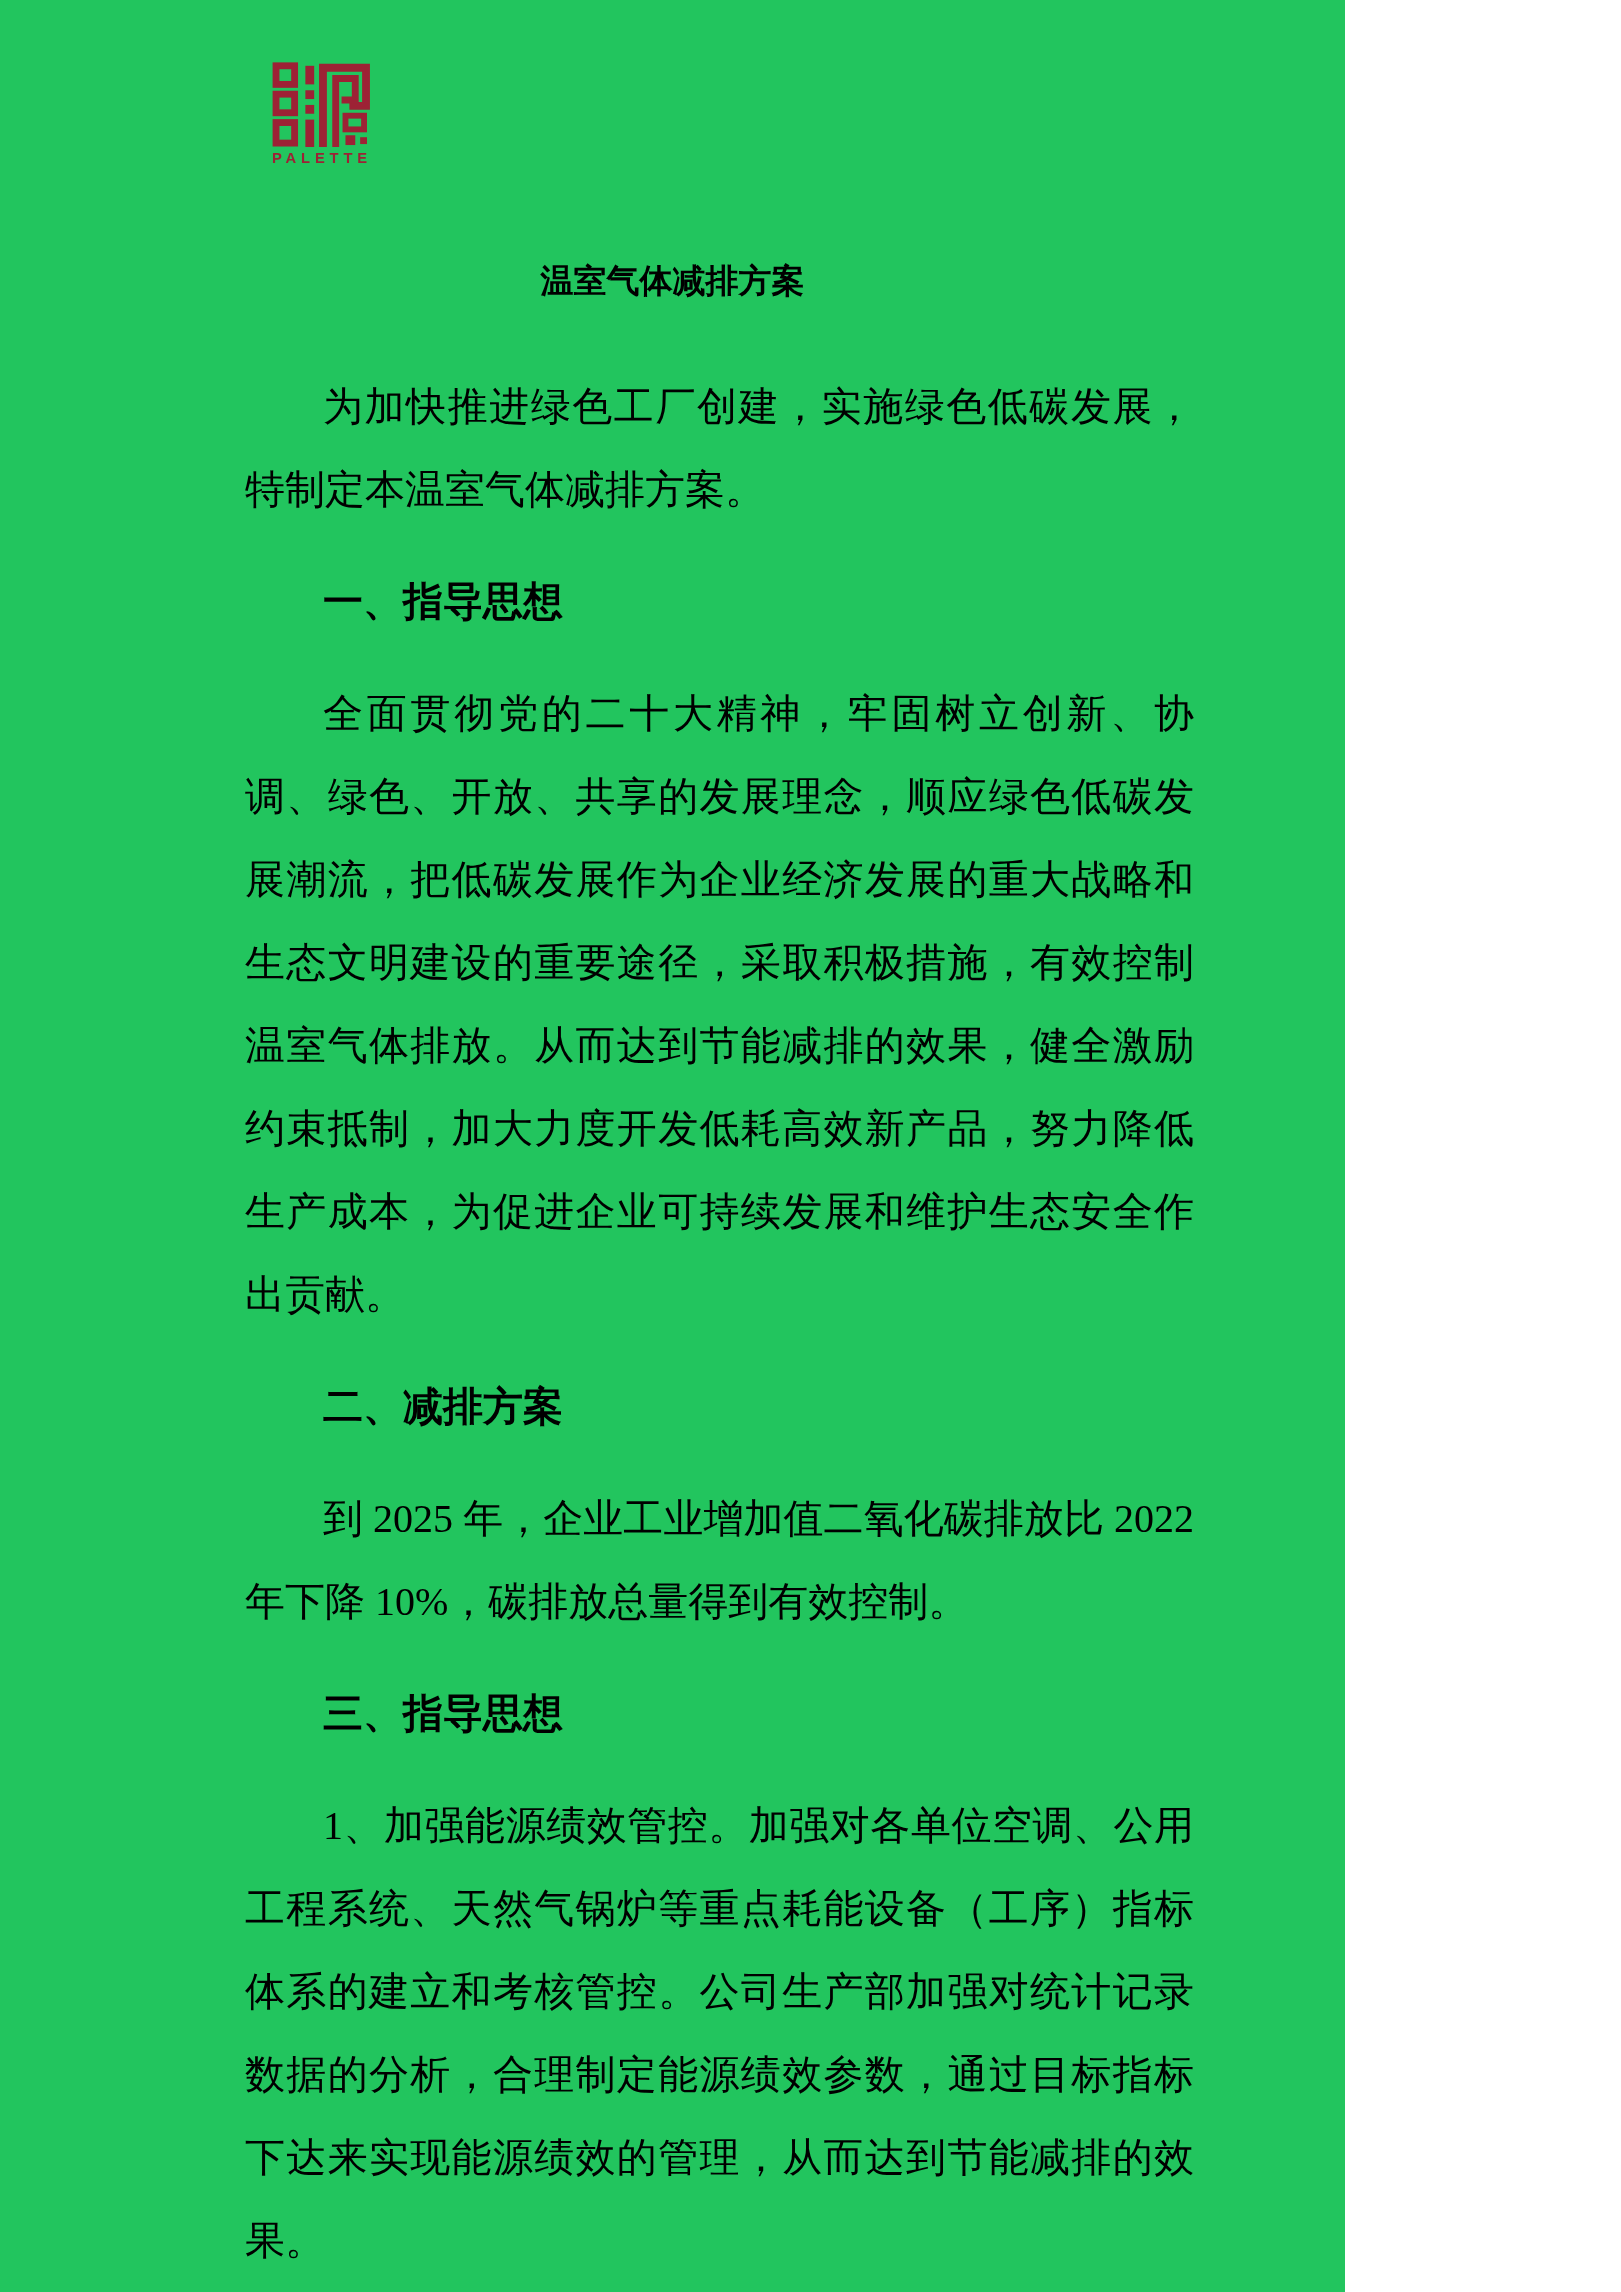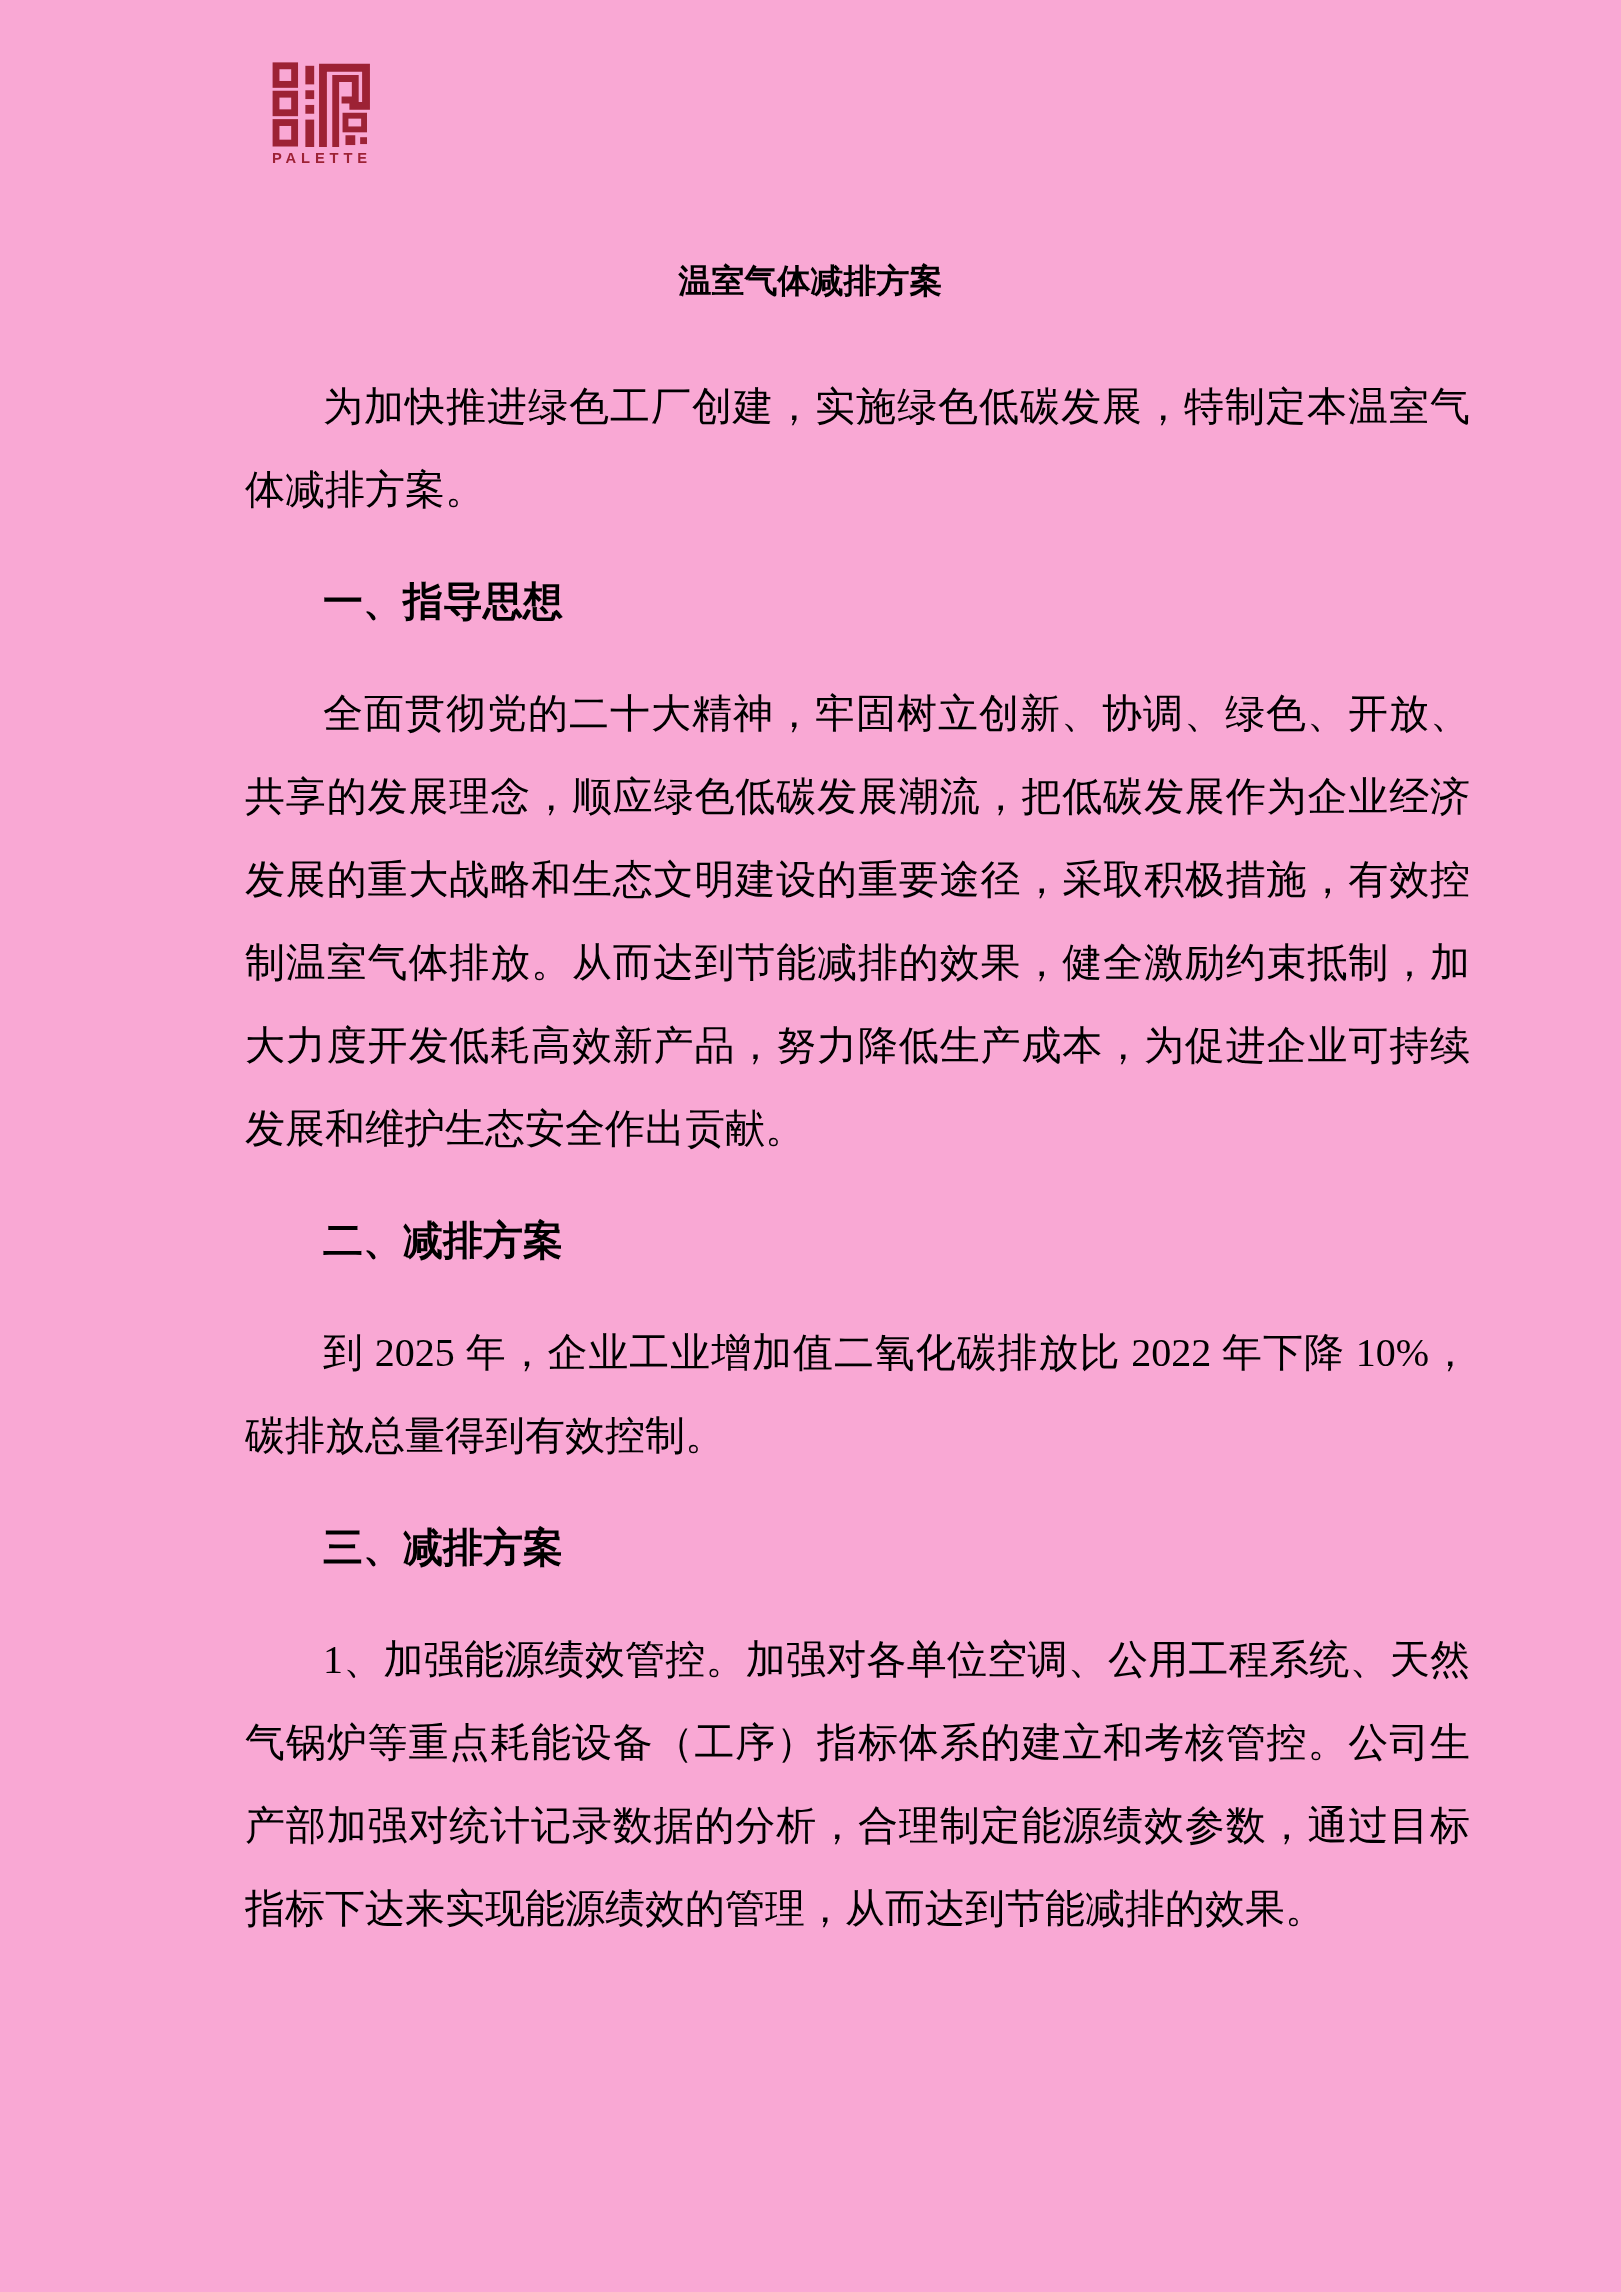--- a/index.html
+++ b/index.html
@@ -2,23 +2,23 @@
 <html><head>
 <meta charset="utf-8">
 <style>
   html, body {
     margin: 0;
     padding: 0;
     background: #ffffff;
   }
   .page {
     position: relative;
-    width: 1621px;
+    width: 1345px;
     height: 2293px;
-    background: #f9a8d4;
+    background: #22c55e;
     color: #000000;
     font-family: "Liberation Serif", "DejaVu Serif", serif;
     overflow: hidden;
   }
 
   
   .logo-top {
     position: absolute;
     left: 271px;
     top: 57px;
@@ -126,21 +126,21 @@
     <p class="para">为加快推进绿色工厂创建，实施绿色低碳发展，特制定本温室气体减排方案。</p>
 
     <h2 class="sec-heading">一、指导思想</h2>
 
     <p class="para">全面贯彻党的二十大精神，牢固树立创新、协调、绿色、开放、共享的发展理念，顺应绿色低碳发展潮流，把低碳发展作为企业经济发展的重大战略和生态文明建设的重要途径，采取积极措施，有效控制温室气体排放。从而达到节能减排的效果，健全激励约束抵制，加大力度开发低耗高效新产品，努力降低生产成本，为促进企业可持续发展和维护生态安全作出贡献。</p>
 
     <h2 class="sec-heading">二、减排方案</h2>
 
     <p class="para">到 2025 年，企业工业增加值二氧化碳排放比 2022 年下降 10%，碳排放总量得到有效控制。</p>
 
-    <h2 class="sec-heading">三、减排方案</h2>
+    <h2 class="sec-heading">三、指导思想</h2>
 
     <p class="para"><span>1、</span><span class="lead">加强能源绩效管控</span><span>。加强对各单位空调、公用工程系统、天然气锅炉等重点耗能设备（工序）指标体系的建立和考核管控。公司生产部加强对统计记录数据的分析，合理制定能源绩效参数，通过目标指标下达来实现能源绩效的管理，从而达到节能减排的效果。</span></p>
 
   </div>
 
 
 </div>
 
 
 </body></html>

